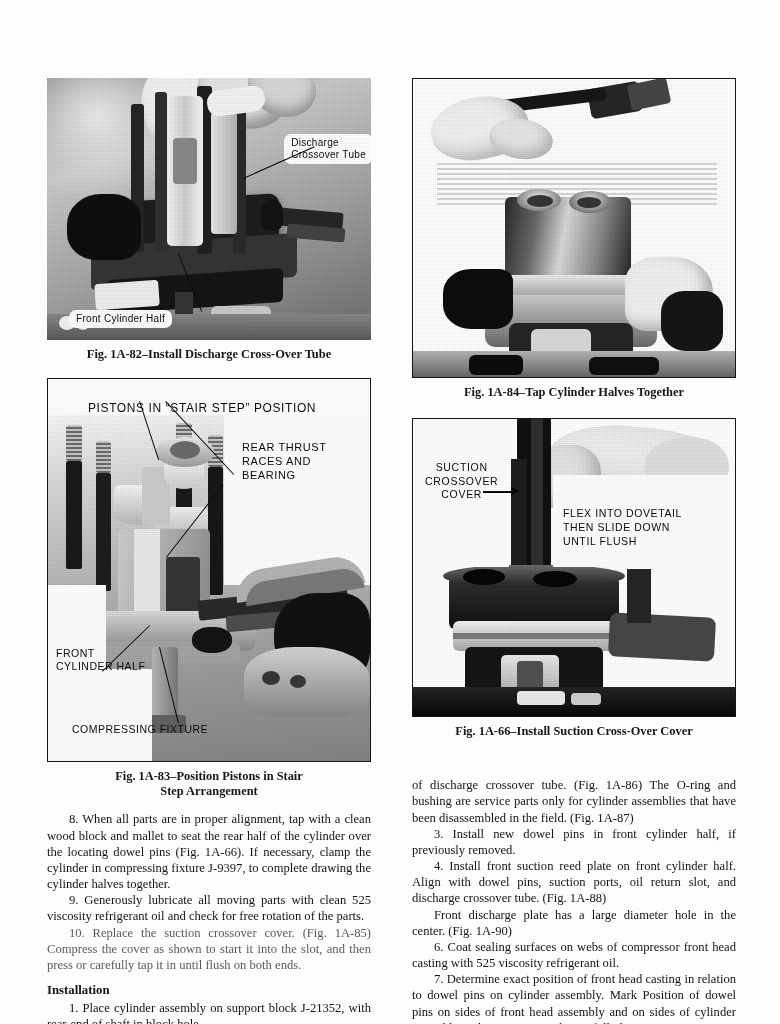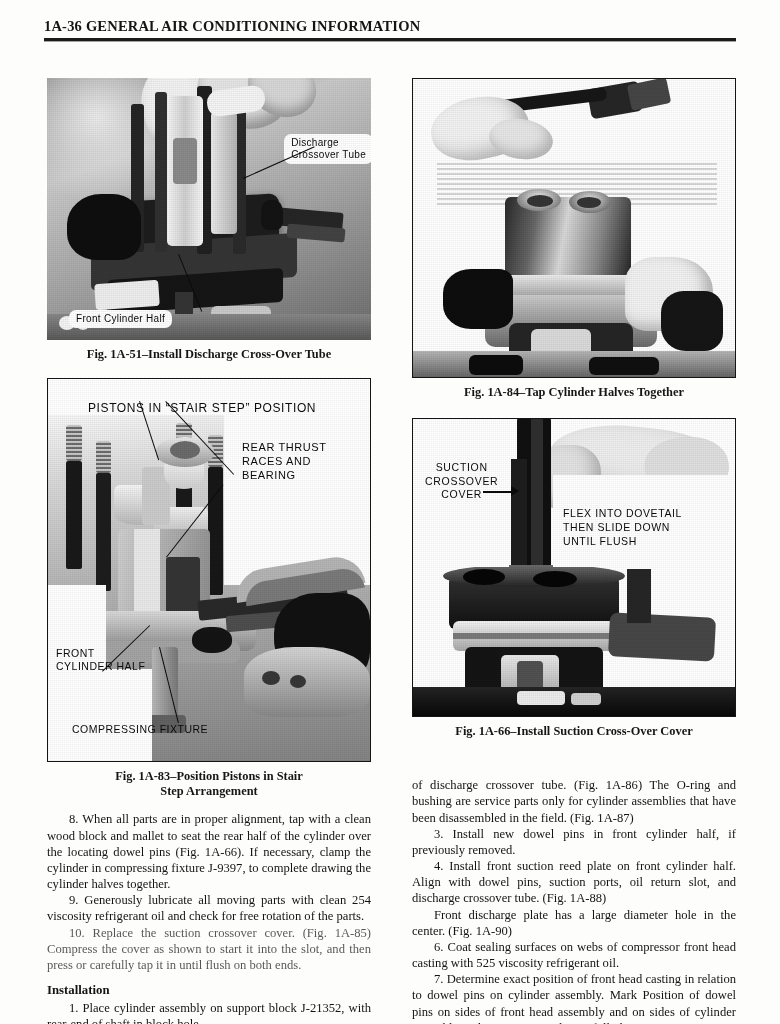--- a/index.html
+++ b/index.html
@@ -144,24 +144,20 @@
     width: 4px; height: 5px;
     background: #2a2a2a;
     opacity: .85;
   }
 </style>
 </head>
 <body>
 
 <div class="page">
 
-  <div class="header">
-    <div class="header-title">1A-36 GENERAL AIR CONDITIONING INFORMATION</div>
-    <div class="header-rule"></div>
-  </div>
 
   <div class="speck" style="left:359px; top:486px;"></div>
   <div class="speck" style="left:667px; top:573px; width:3px; height:3px; opacity:.6;"></div>
 
   <div class="col-left">
 
     <div class="figure">
       <div class="fig-frame grainy vig" style="height:262px; background:#b9b7b2;">
 
         <div class="ph" style="left:0; top:0; width:100%; height:100%;
@@ -211,21 +207,21 @@
         <div class="ph" style="left:12px; top:238px; width:16px; height:14px; background:#f0efeb; border-radius:50%;"></div>
         <div class="ph" style="left:30px; top:240px; width:12px; height:12px; background:#e9e8e4; border-radius:50%;"></div>
 
         <div class="chip rounded" style="right:-2px; top:56px; text-align:left;">Discharge
 Crossover Tube</div>
         <div class="lead" style="left:196px; top:100px; width:78px; transform:rotate(-24deg);"></div>
 
         <div class="chip rounded" style="left:22px; top:232px;">Front Cylinder Half</div>
         <div class="lead" style="left:132px; top:176px; width:62px; transform:rotate(68deg);"></div>
       </div>
-      <div class="caption">Fig. 1A-51–Install Discharge Cross-Over Tube</div>
+      <div class="caption">Fig. 1A-82–Install Discharge Cross-Over Tube</div>
     </div>
 
     <div class="figure" style="margin-top:16px;">
       <div class="fig-frame bordered grainy" style="height:382px; background:#fcfcfa;">
 
         <div class="ph" style="left:0; top:0; width:100%; height:40px; background:#fdfdfc;"></div>
 
         <div class="ph" style="left:0; top:36px; width:324px; height:346px;
              background:linear-gradient(175deg,#f4f3f1 0%,#d8d6d2 18%,#b7b5b0 45%,#9d9b97 72%,#86847f 100%);"></div>
         <div class="ph" style="left:176px; top:36px; width:148px; height:170px; background:#fcfcfa;"></div>
@@ -306,21 +302,21 @@
         <div class="lead" style="left:112px; top:268px; width:78px; transform:rotate(76deg);"></div>
       </div>
       <div class="caption">
         <div>Fig. 1A-83–Position Pistons in Stair</div>
         <div>Step Arrangement</div>
       </div>
     </div>
 
     <div class="body-text" style="margin-top:12px;">
       <p>8. When all parts are in proper alignment, tap with a clean wood block and mallet to seat the rear half of the cylinder over the locating dowel pins (Fig. 1A-66). If necessary, clamp the cylinder in compressing fixture J-9397, to complete drawing the cylinder halves together.</p>
-      <p>9. Generously lubricate all moving parts with clean 254 viscosity refrigerant oil and check for free rotation of the parts.</p>
+      <p>9. Generously lubricate all moving parts with clean 525 viscosity refrigerant oil and check for free rotation of the parts.</p>
       <p class="faded">10. Replace the suction crossover cover. (Fig. 1A-85) Compress the cover as shown to start it into the slot, and then press or carefully tap it in until flush on both ends.</p>
       <div class="sec-head">Installation</div>
       <p>1. Place cylinder assembly on support block J-21352, with rear-end of shaft in block hole.</p>
 
     </div>
   </div>
 
   <div class="col-right">
 
     <div class="figure">

